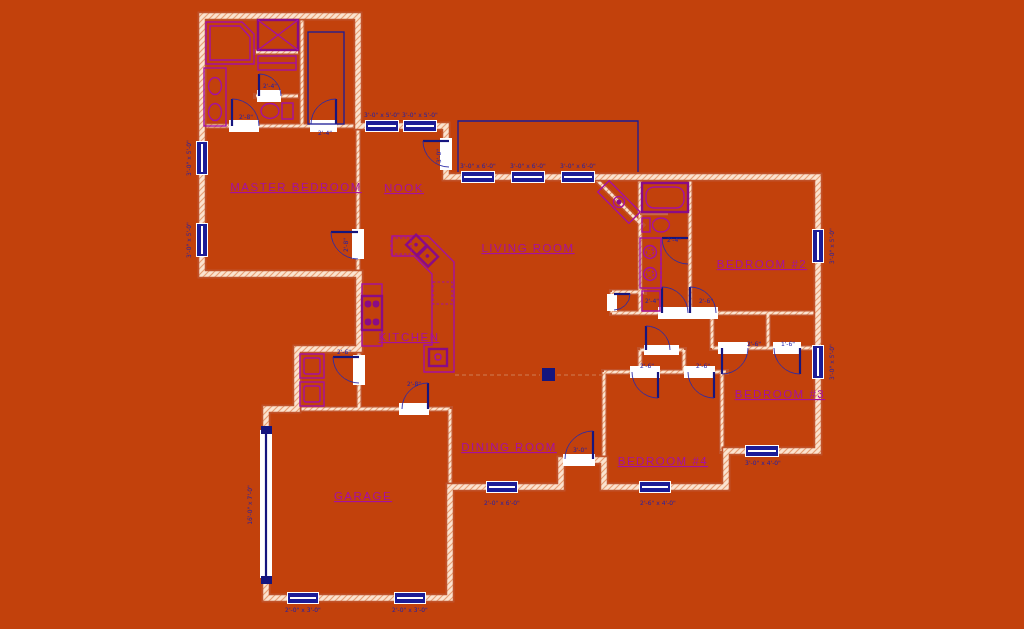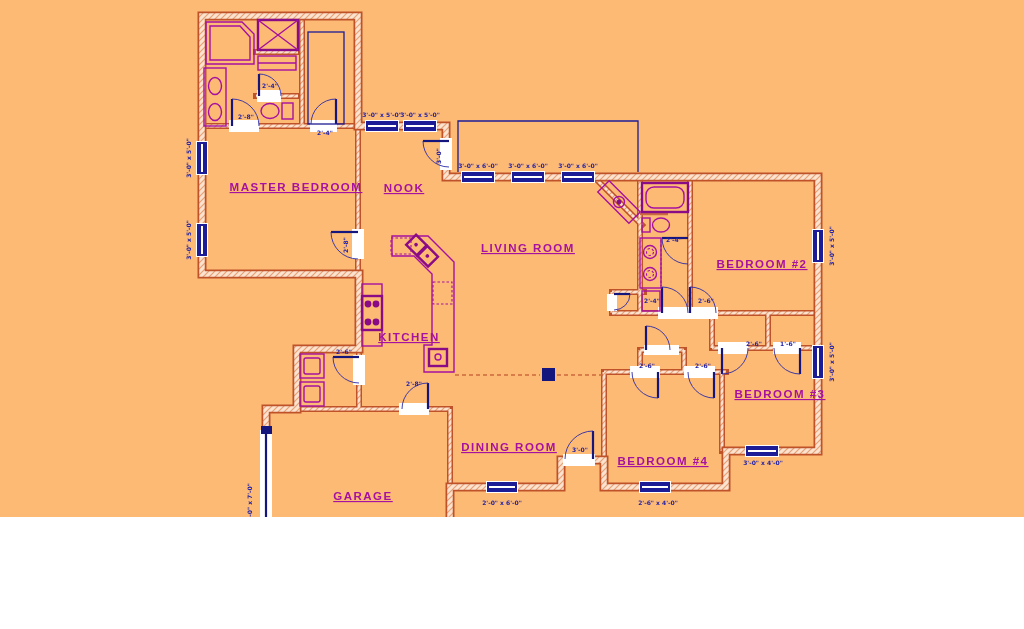--- a/index.html
+++ b/index.html
@@ -1,16 +1,16 @@
 <!DOCTYPE html>
 <html><head>
 <meta charset="utf-8">
 <style>
   html,body{margin:0;padding:0;background:#ffffff;}
-  #stage{position:relative;width:1024px;height:517px;background:#fdba74;overflow:hidden;font-weight:bold;}
+  #stage{position:relative;width:1024px;height:629px;background:#c2410c;overflow:hidden;}
   svg{display:block;}
   .wall-ext-base{fill:none;stroke:#c0522a;stroke-width:9;stroke-linejoin:miter;}
   .wall-ext-hatch{fill:none;stroke:url(#hatchpat);stroke-width:5.5;}
   .wall-int-base{fill:none;stroke:#c0522a;stroke-width:6;stroke-linecap:square;}
   .wall-int-hatch{fill:none;stroke:url(#hatchpat);stroke-width:3;stroke-linecap:butt;}
   .wall-thin{fill:none;stroke:#c96a42;stroke-width:2.5;}
   .erase{fill:#ffffff;stroke:none;}
   .win-block{fill:#1c1c96;stroke:none;}
   .win-line{stroke:#ffffff;stroke-width:2;fill:none;}
   .door-leaf{stroke:#15157e;stroke-width:2.2;fill:none;}

